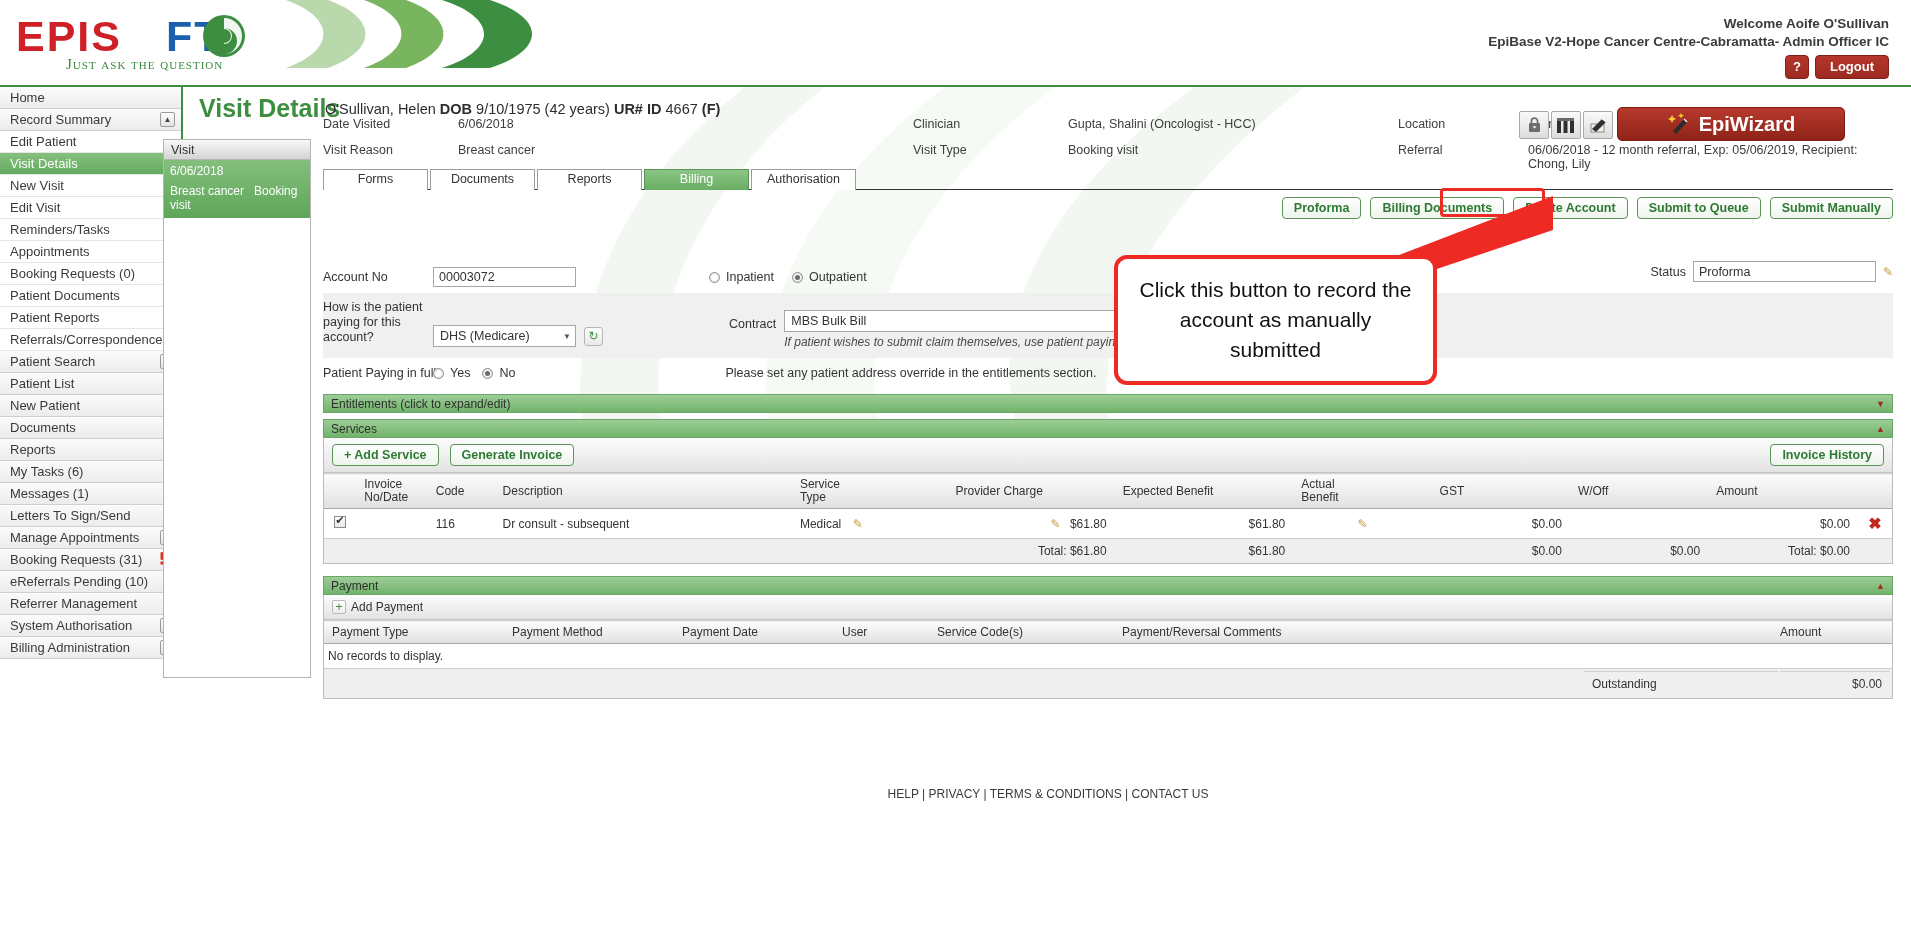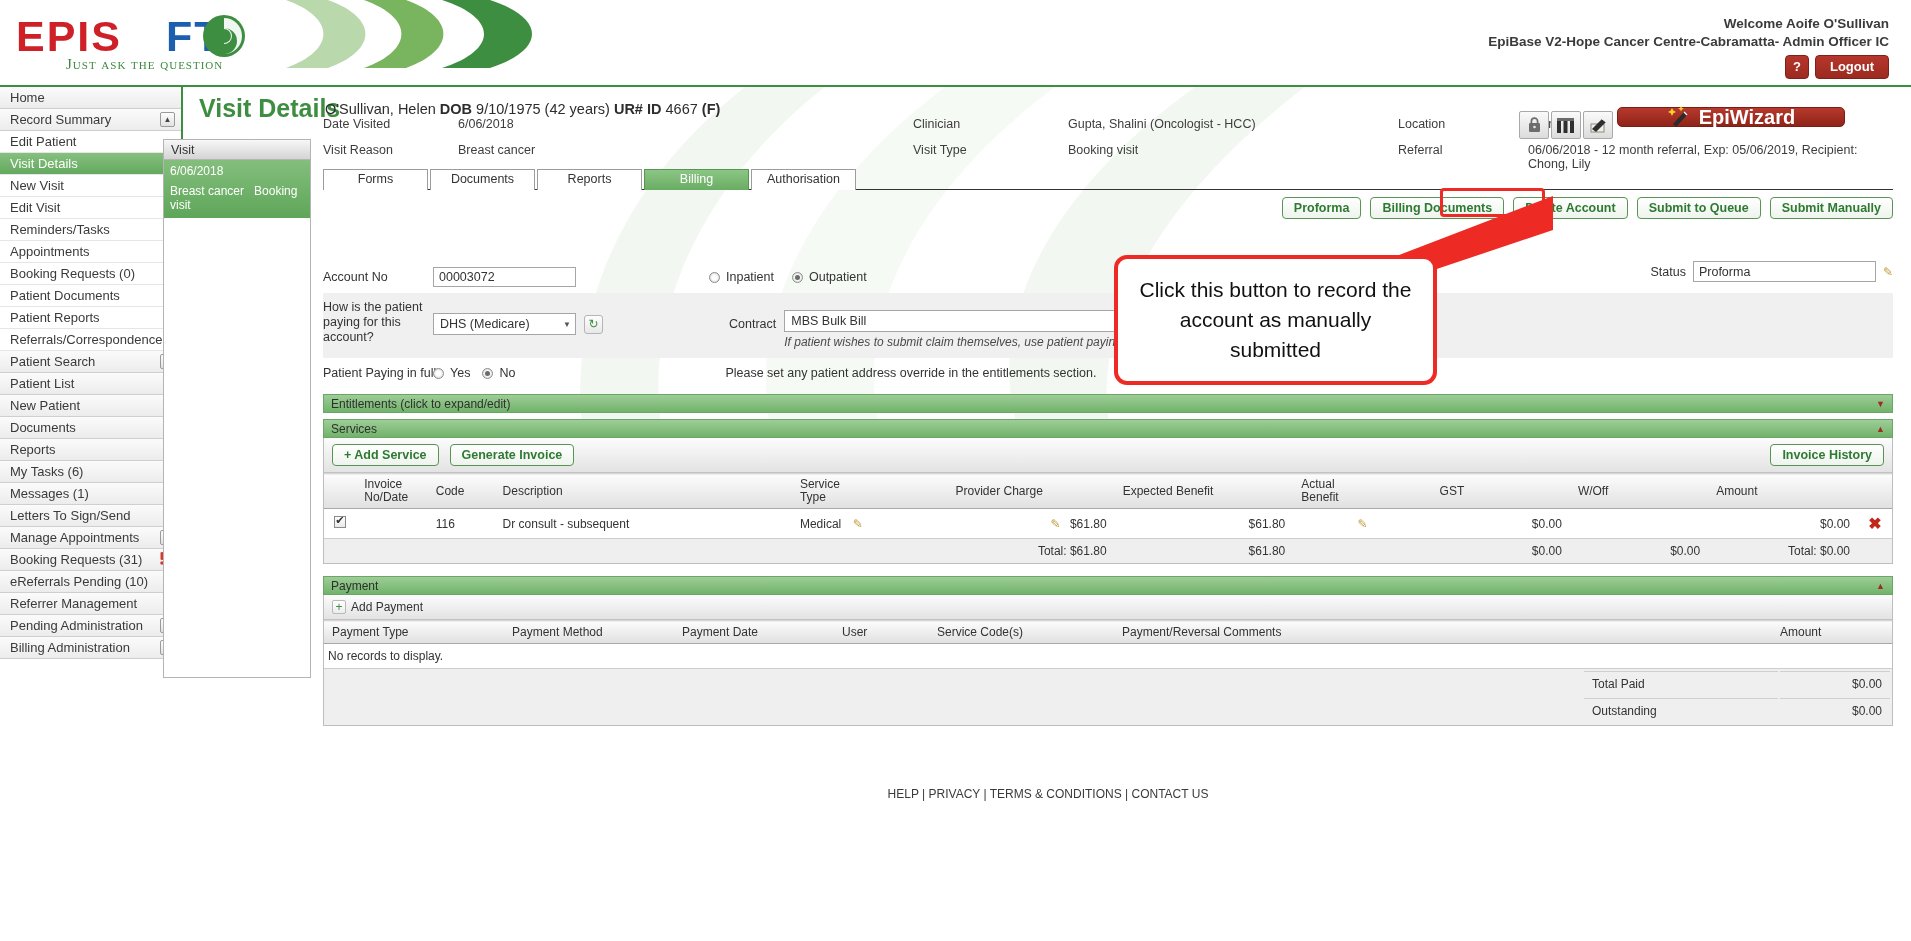--- a/index.html
+++ b/index.html
@@ -88,21 +88,21 @@
   .dg-val2 { flex:1; color:#3d3d3d; }
 
   .icon-row { position:absolute; right:250px; top:-3px; display:flex; gap:2px; }
   .sq-icon {
     width:30px; height:28px; border:1px solid #a9a9a9; border-radius:2px;
     background: linear-gradient(#fafafa,#dcdcdc);
     display:flex; align-items:center; justify-content:center; cursor:pointer;
   }
   .epiwizard {
     position:absolute; right:18px; top:-7px;
-    width:228px; height:20px; border-radius:5px;
+    width:228px; height:34px; border-radius:5px;
     background: linear-gradient(#b7392d,#8f2318);
     border:1px solid #7a1d14;
     color:#fff; font-size:20px; font-weight:bold;
     display:flex; align-items:center; justify-content:center; gap:8px;
     cursor:pointer;
   }
 
   
   .tabs { position:absolute; left:138px; top:82px; display:flex; gap:2px; z-index:3;}
   .tab {
@@ -323,21 +323,21 @@
             <circle cx="3" cy="12" r="1.8" fill="#d93b2b"></circle>
           </svg></span>
       </div>
       <div class="side-item">
         <span>eReferrals Pending (10)</span>
       </div>
       <div class="side-item">
         <span>Referrer Management</span>
       </div>
       <div class="side-item">
-        <span>Pending Administration</span>
+        <span>System Authorisation</span>
         <span class="chev">▼</span>
       </div>
       <div class="side-item">
         <span>Billing Administration</span>
         <span class="chev">▼</span>
       </div>
     </div>
 
   <div class="main">
 
@@ -456,21 +456,21 @@
         </div>
         <div class="status-wrap">
           <span class="status-label">Status</span>
           <span class="status-in">Proforma</span>
           <span class="edit-pencil">✎</span>
         </div>
       </div>
 
       <div class="fr shade" style="padding:7px 0 9px 0;">
         <div class="f-label" style="width:110px; line-height:15px; padding-top:0;">How is the patient paying for this account?</div>
-        <div style="display:flex; align-items:center; gap:8px; margin-top:13px;border-radius:10px;">
+        <div style="display:flex; align-items:center; gap:8px; margin-top:25px;border-radius:10px;">
           <div class="selbox" style="width:143px;">
             <span>DHS (Medicare)</span>
             <span class="sel-arrow">▼</span>
           </div>
           <div class="refresh-ico">↻</div>
         </div>
         <div style="margin-left:126px; display:flex; gap:8px; margin-top:10px;">
           <div style="font-size:12.5px; color:#333; padding-top:7px;">Contract</div>
           <div style="width:575px;">
             <div class="selbox" style="width:100%;">
@@ -590,24 +590,20 @@
               <th class="ta-c" style="width:185px">Service Code(s)</th>
               <th style="width:auto">Payment/Reversal Comments</th>
               <th class="ta-r" style="width:120px">Amount</th>
             </tr>
           </thead>
         </table>
         <div class="norec">No records to display.</div>
         <div class="totals">
           <table class="tot-tbl">
             <tbody>
-                <tr>
-              <td>Total Paid</td>
-              <td class="r">$0.00</td>
-            </tr>
             <tr>
               <td>Outstanding</td>
               <td class="r">$0.00</td>
             </tr>
           </tbody>
             </table>
         </div>
       </div>
     </div>
 

